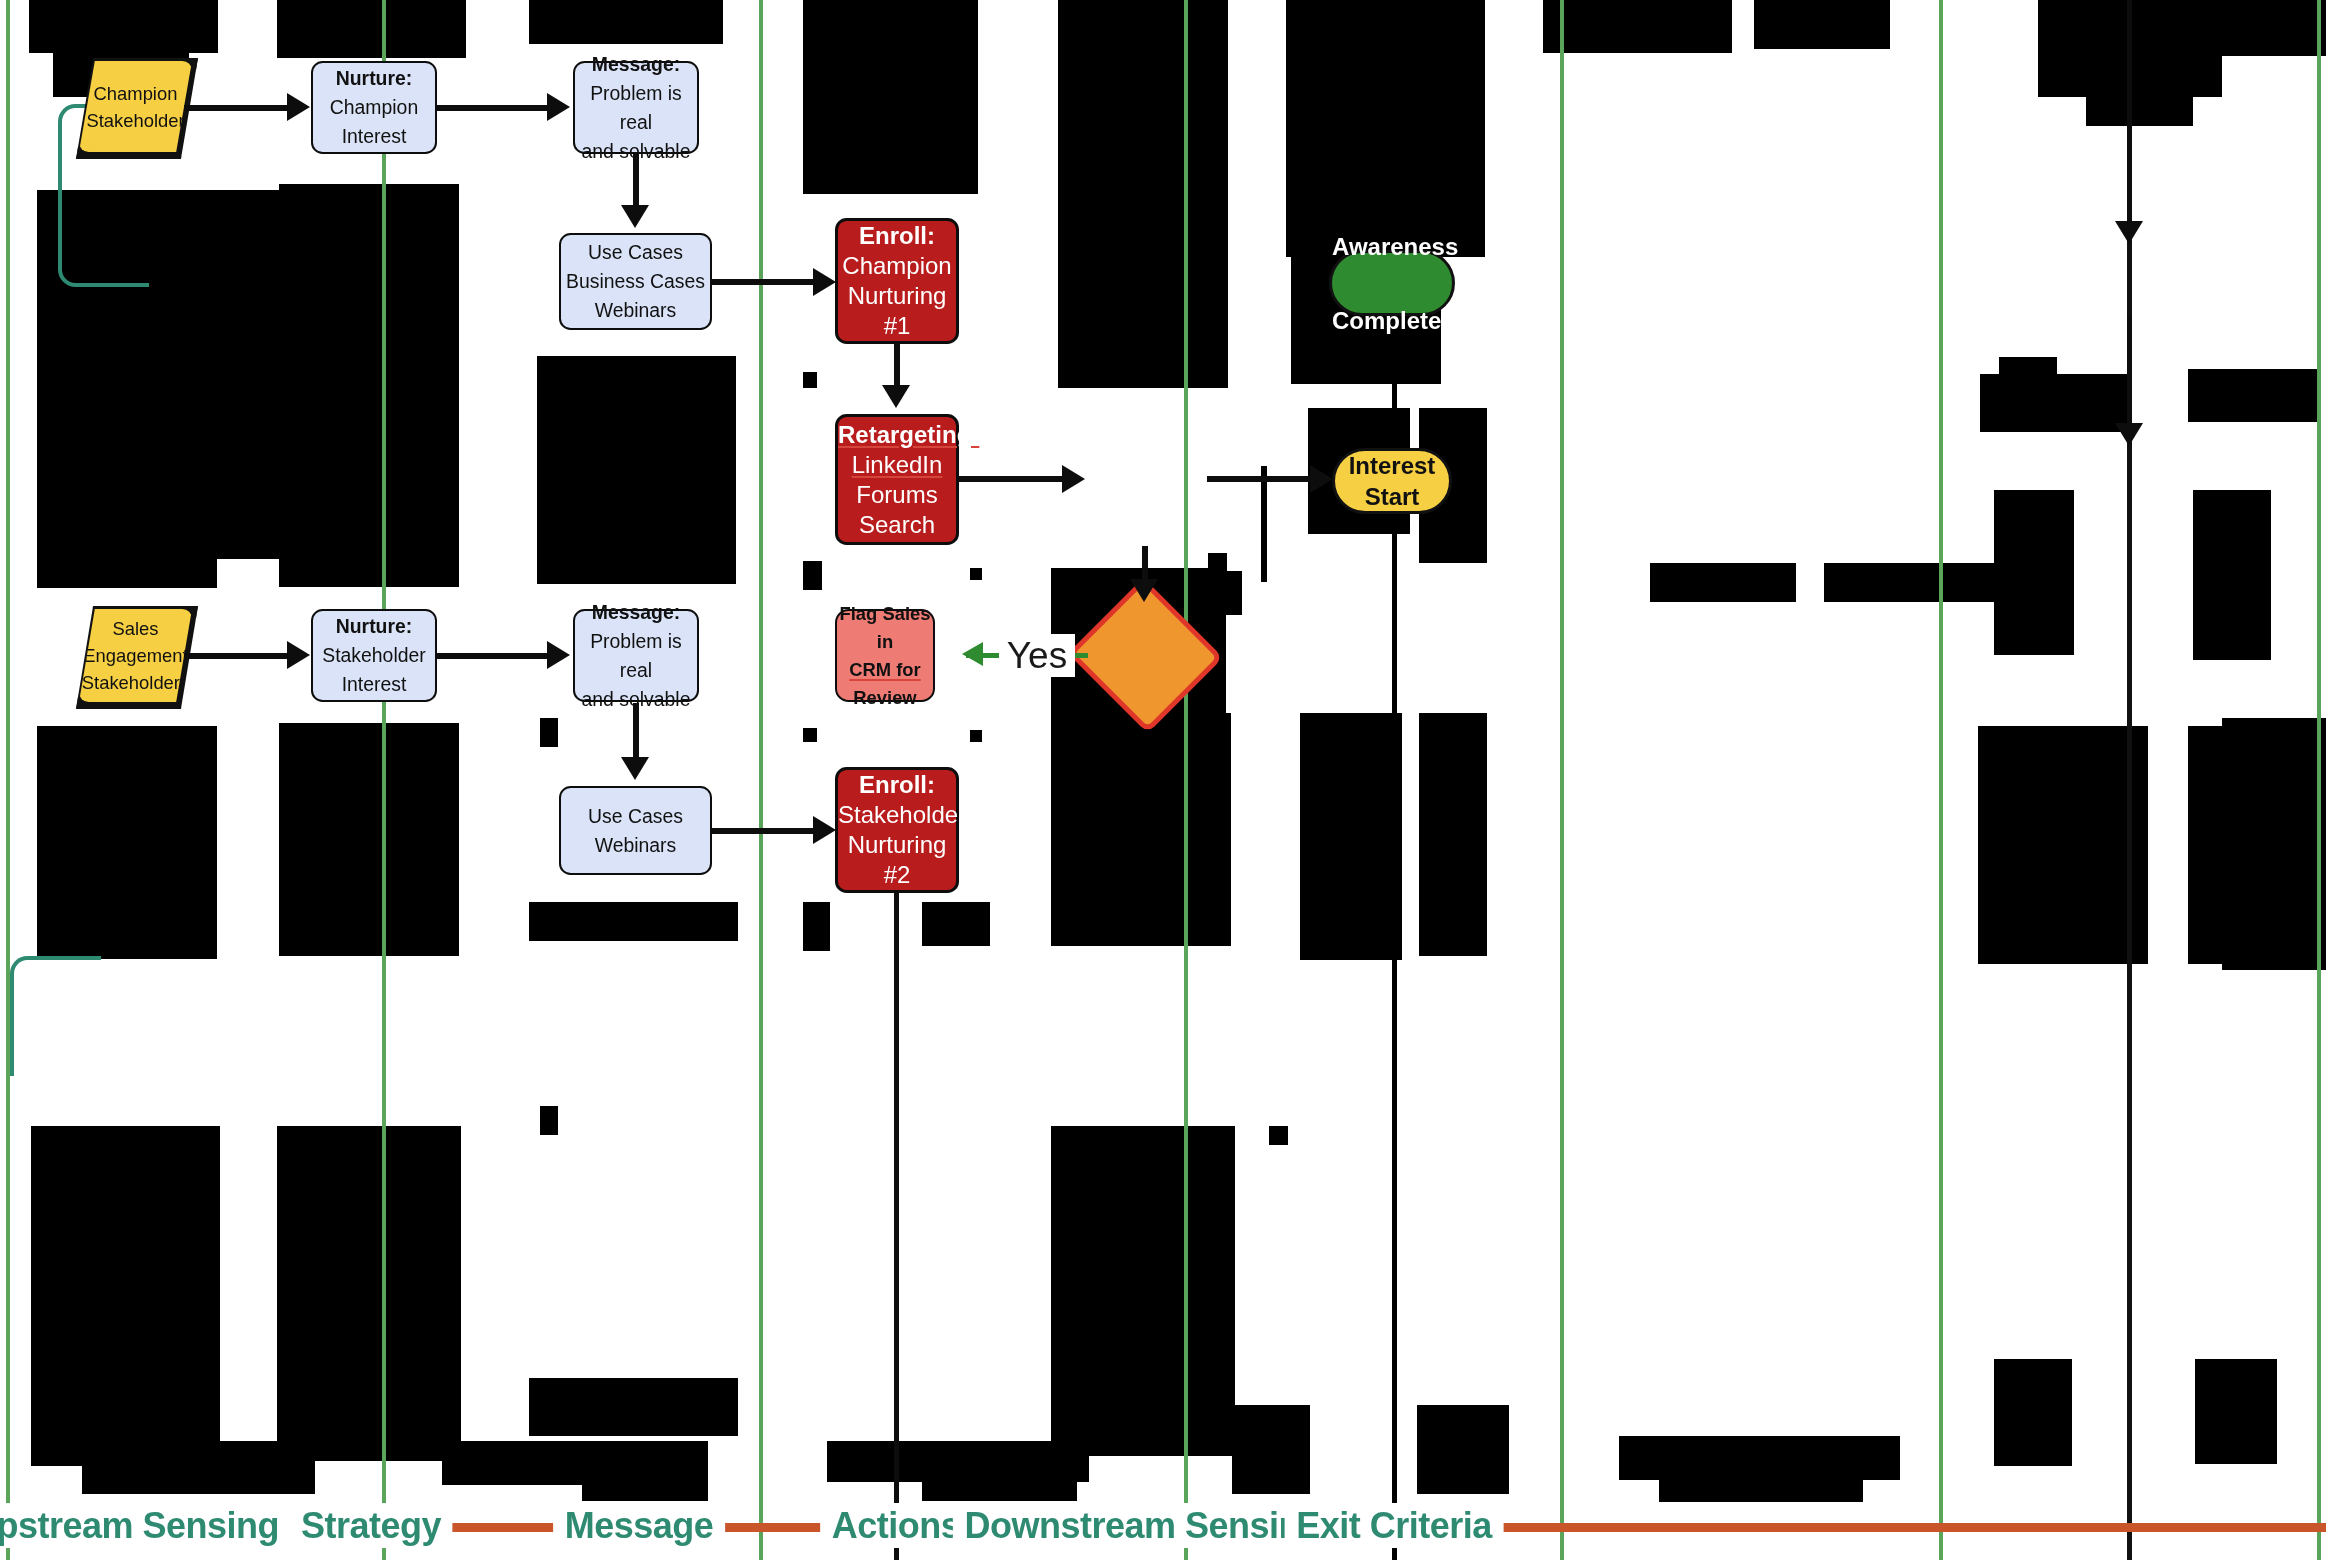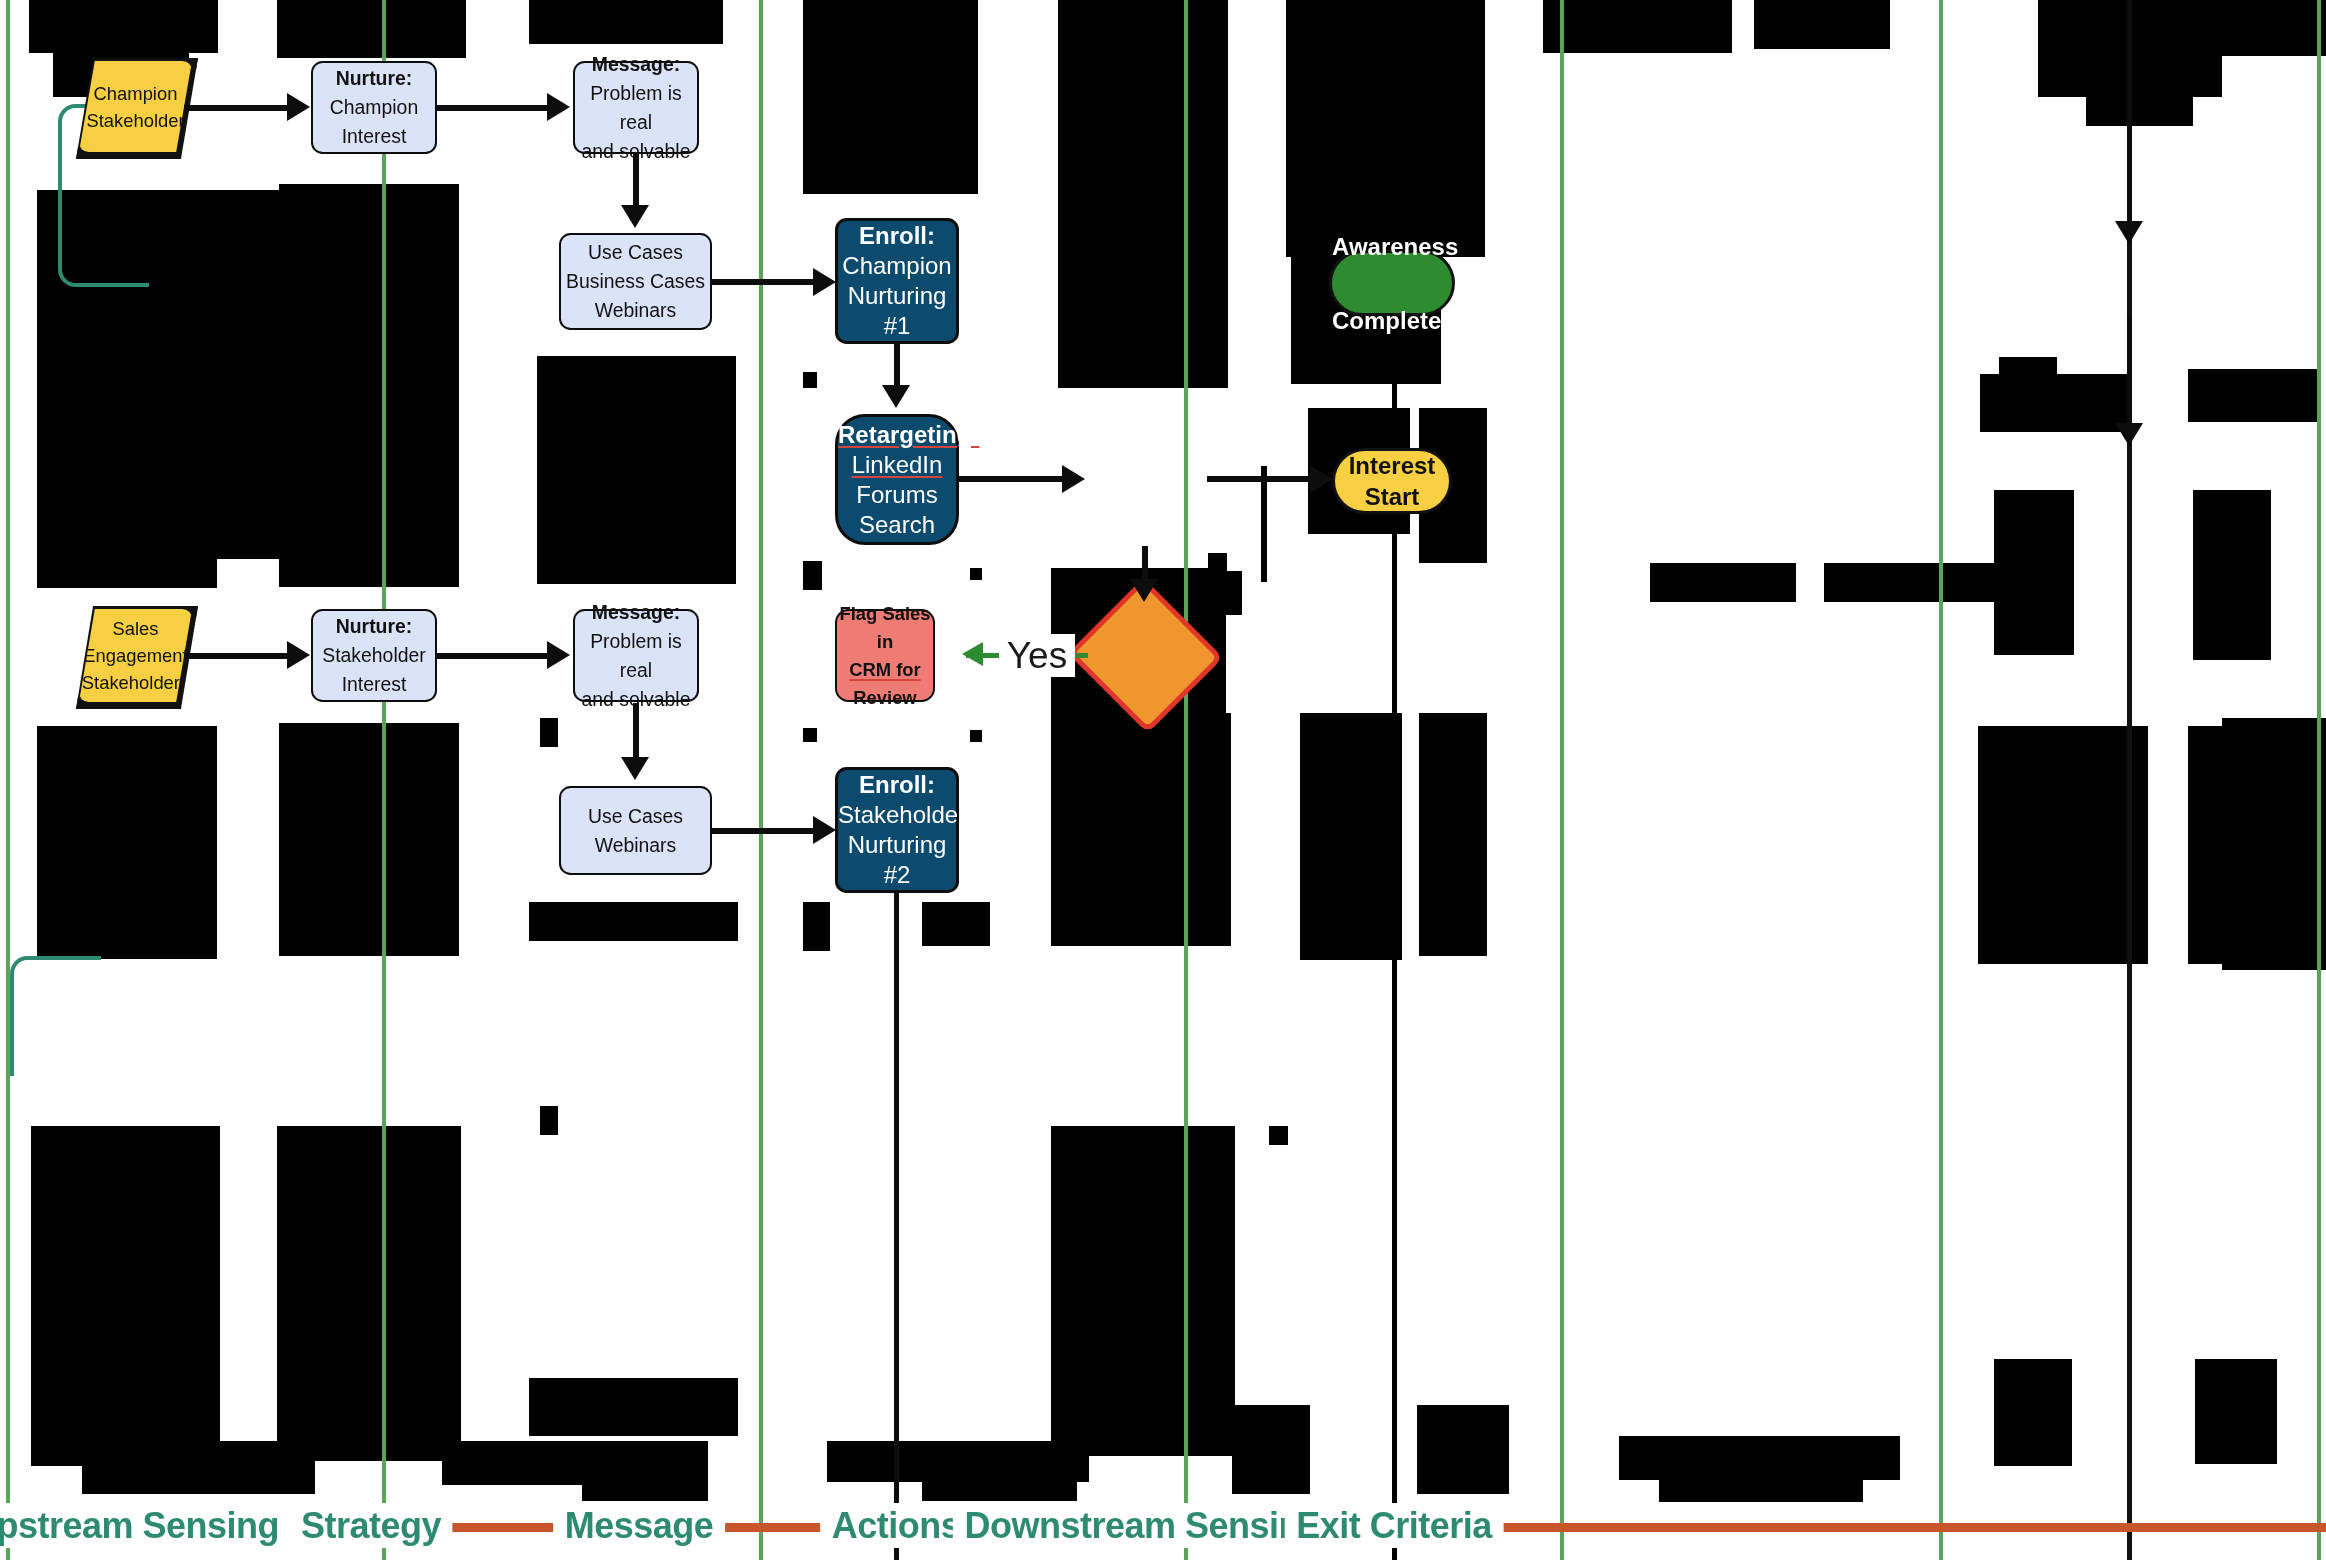--- a/index.html
+++ b/index.html
@@ -16,21 +16,21 @@
     color:#2e8b72;font-weight:bold;font-size:36px;letter-spacing:-0.5px;
     background:#fff;padding:0 11.6px;white-space:nowrap;line-height:45px;}
 
   
   .node{position:absolute;box-sizing:border-box;display:flex;flex-direction:column;
         align-items:center;justify-content:center;text-align:center;
         border:2.9px solid #0d0d0d;}
   .node .ln{display:block;width:100%;}
 
   .n-lightblue{background:#dae3f7;border-radius:11.6px;color:#111;}
-  .n-blue{background:#0c4a6e;border-radius:11.6px;color:#fff;border-width:3.9px;}
+  .n-blue{background:#b91c1c;border-radius:11.6px;color:#fff;border-width:3.9px;}
   .n-red{background:#ef7b75;border-radius:13.6px;color:#111;}
   .n-yellowpar{background:#f6cf43;border-radius:9.7px;color:#111;
     clip-path:polygon(14% 0%,100% 0%,86% 100%,0% 100%);border:none;}
   .n-yellowpar-border{position:absolute;border:2.9px solid #111;
     clip-path:polygon(14% 0%,100% 0%,86% 100%,0% 100%);background:#111;}
   .pill{border-radius:969px;}
   .n-green{background:#2f8b2f;color:#fff;border:3.9px solid #111;}
   .n-yellowpill{background:#f6cf43;color:#111;border:3.9px solid #111;}
 
   .diamond-wrap{position:absolute;}
@@ -187,21 +187,21 @@
     <span class="ln">Webinars</span>
   </div>
 
   <div class="node n-blue" style="left:835px;top:218px;width:124px;height:126px;font-size:24px;line-height:30px;">
     <span class="ln b">Enroll:</span>
     <span class="ln">Champion</span>
     <span class="ln">Nurturing</span>
     <span class="ln">#1</span>
   </div>
 
-  <div class="node n-blue" style="left:835px;top:414px;width:124px;height:131px;font-size:24px;line-height:30px;border-radius:30px;">
+  <div class="node n-blue" style="left:835px;top:414px;width:124px;height:131px;font-size:24px;line-height:30px;">
     <span class="ln b sq">Retargeting:</span>
     <span class="ln sq">LinkedIn</span>
     <span class="ln">Forums</span>
     <span class="ln">Search</span>
   </div>
 
 
   <div class="node n-green pill" style="left:1329px;top:250px;width:126px;height:66px;font-size:24px;line-height:31px;font-weight:bold;gap:43px;">
     <span class="ln">Awareness</span>
     <span class="ln">Completed</span>

